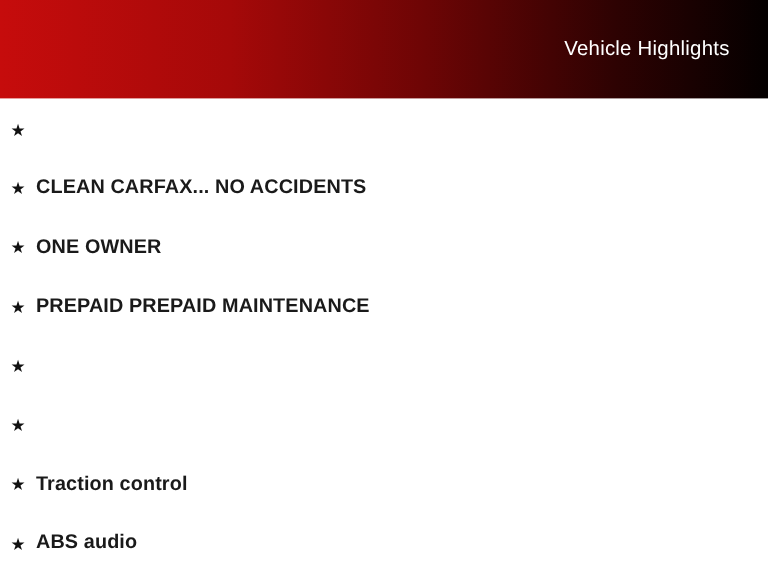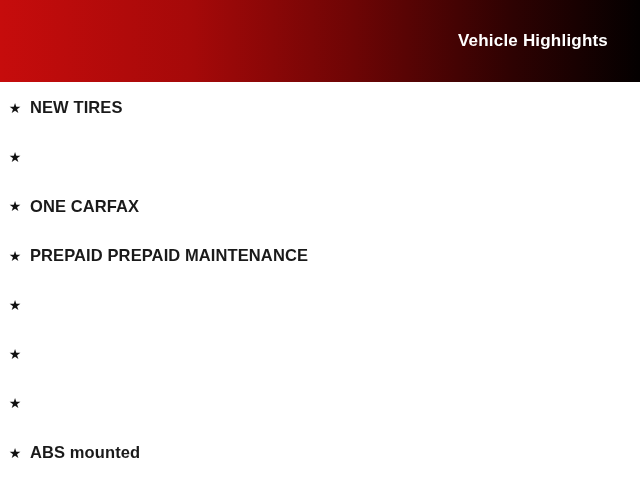--- a/index.html
+++ b/index.html
@@ -23,21 +23,21 @@
     height: 82px;
     flex: 0 0 82px;
     background: linear-gradient(90deg, #c60c0c 0%, #a50909 30%, #6e0505 55%, #2e0202 80%, #040000 100%);
     display: flex;
     align-items: center;
     justify-content: flex-end;
   }
   .header-title {
     color: #ffffff;
     font-size: 17px;
-    font-weight: 700;
+    font-weight: 400;
     padding-right: 32px;
     letter-spacing: 0.2px;
   }
   .hl-list {
     list-style: none;
     margin: 1px 0 0 0;
     padding: 0;
   }
   .hl-item {
     height: 49.3px;
@@ -67,41 +67,42 @@
 
 <div class="page">
 
   <div class="header">
     <span class="header-title">Vehicle Highlights</span>
   </div>
 
   <ul class="hl-list">
     <li class="hl-item">
       <span class="star">★</span>
-      <span class="hl-label">NEW TIRES</span>
     </li>
     <li class="hl-item">
       <span class="star">★</span>
+      <span class="hl-label">CLEAN CARFAX... NO ACCIDENTS</span>
     </li>
     <li class="hl-item">
       <span class="star">★</span>
-      <span class="hl-label">ONE CARFAX</span>
+      <span class="hl-label">ONE OWNER</span>
     </li>
     <li class="hl-item">
       <span class="star">★</span>
       <span class="hl-label">PREPAID PREPAID MAINTENANCE</span>
     </li>
     <li class="hl-item">
       <span class="star">★</span>
     </li>
     <li class="hl-item">
       <span class="star">★</span>
     </li>
     <li class="hl-item">
       <span class="star">★</span>
+      <span class="hl-label">Traction control</span>
     </li>
     <li class="hl-item">
       <span class="star">★</span>
-      <span class="hl-label">ABS mounted</span>
+      <span class="hl-label">ABS audio</span>
     </li>
   </ul>
 
 </div>
 
 </body></html>

